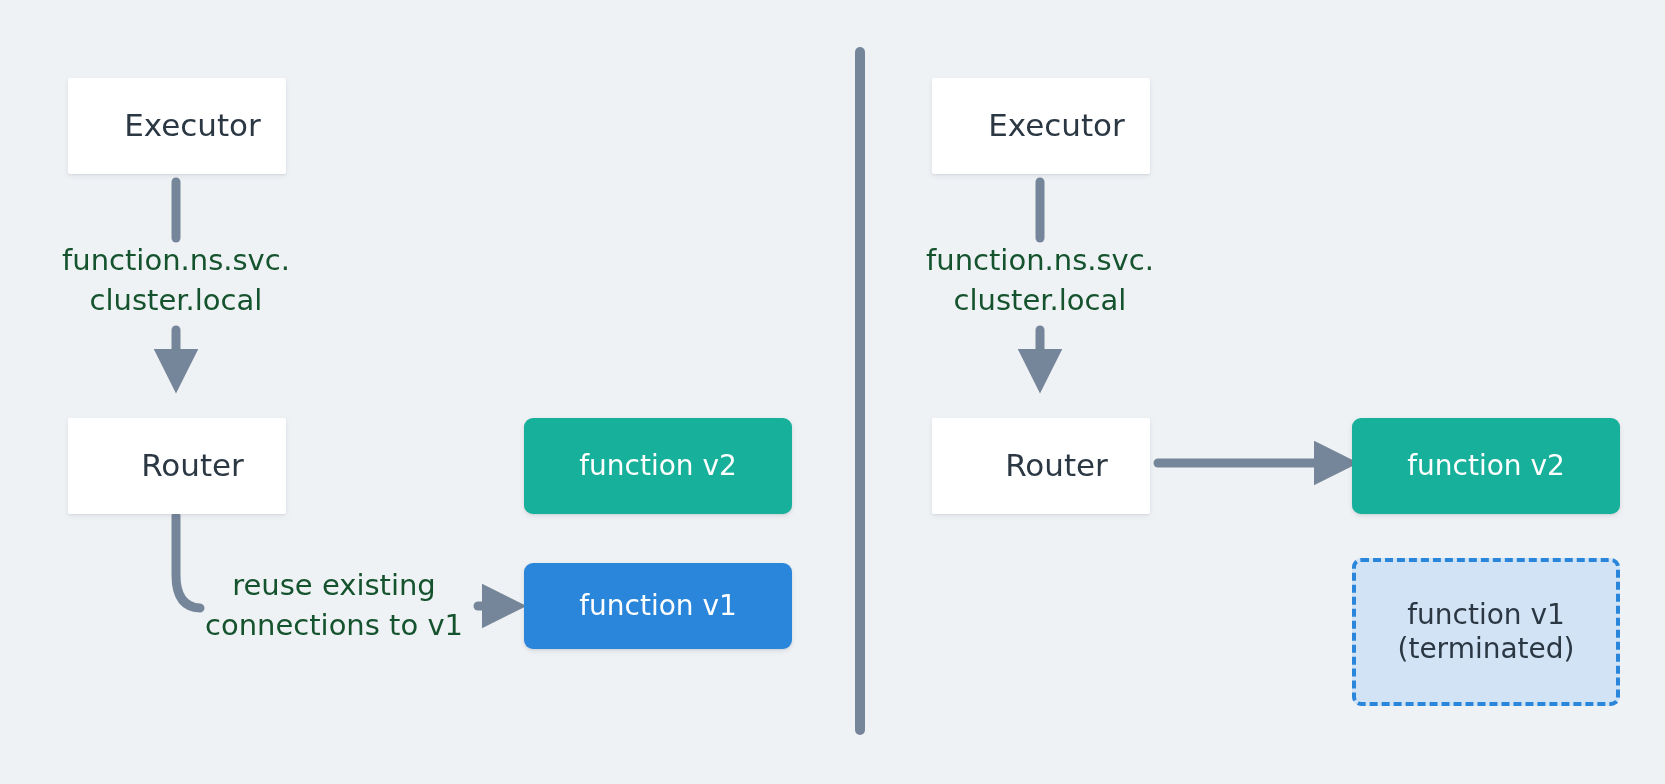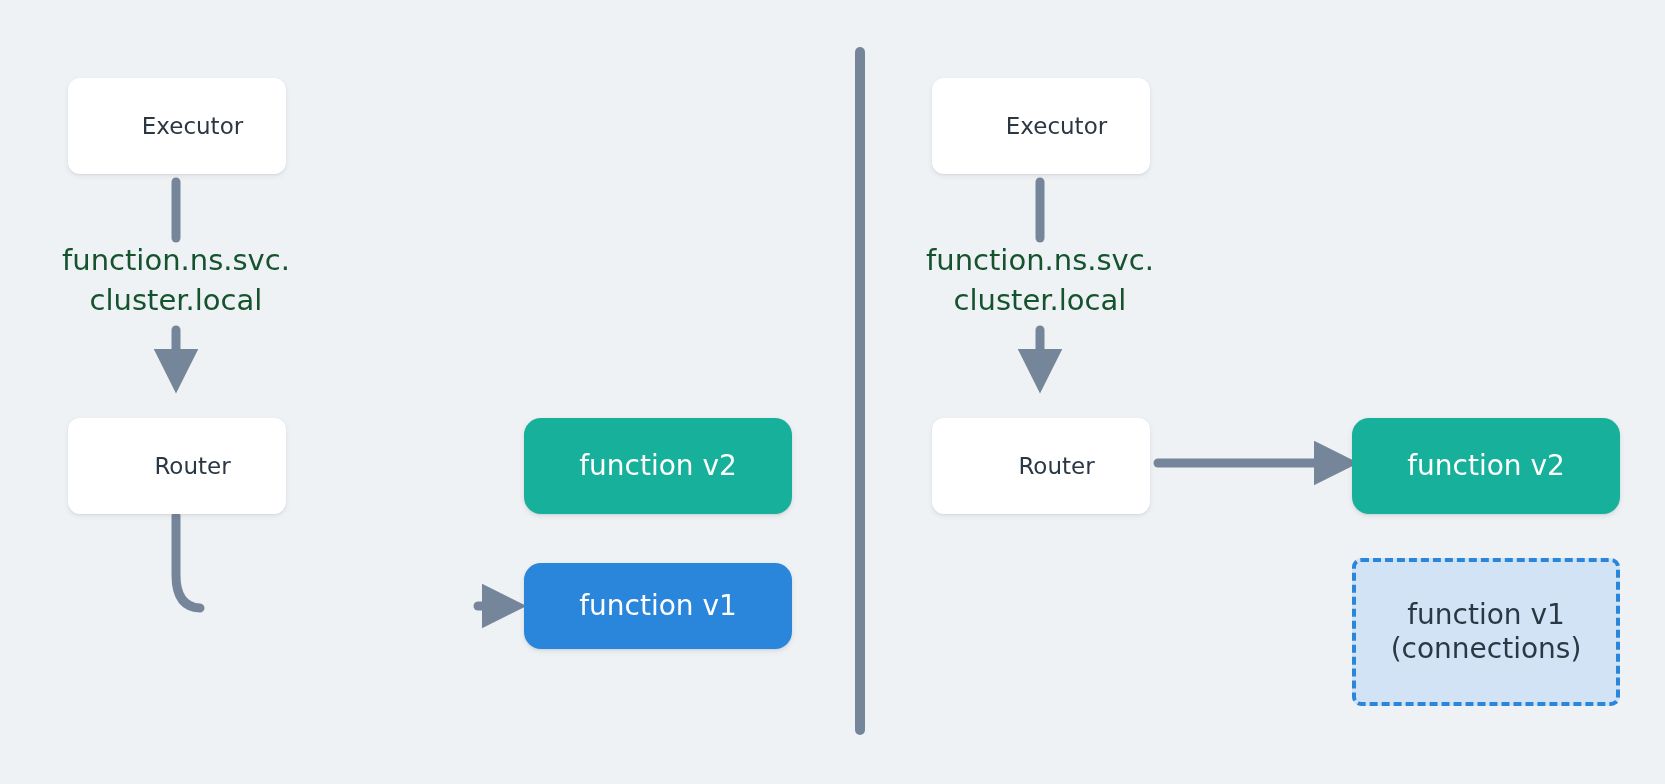--- a/index.html
+++ b/index.html
@@ -27,31 +27,31 @@
     display: flex;
     align-items: center;
     justify-content: center;
     text-align: center;
     line-height: 1.22;
   }
 
   
   .card {
     background: #ffffff;
-    border-radius: 12px;
+    border-radius: 2px;
     box-shadow: 0 2px 5px rgba(60,72,88,0.10), 0 1px 2px rgba(60,72,88,0.06);
     color: #2b3844;
-    font-size: 23px;
+    font-size: 31px;
     font-weight: 400;
     padding-left: 31px;
   }
 
   
   .chip {
-    border-radius: 17px;
+    border-radius: 9px;
     color: #ffffff;
     font-size: 28px;
     font-weight: 400;
     box-shadow: 0 2px 5px rgba(60,72,88,0.13), 0 1px 2px rgba(60,72,88,0.07);
   }
   .chip-green { background: #17b09a; }
   .chip-blue  { background: #2a86da; }
 
   
   .chip-terminated {
@@ -121,20 +121,22 @@
 cluster.local</div>
 
   <div class="node card" style="left:68px; top:418px; width:218px; height:96px;">
     <span>Router</span>
   </div>
 
   <div class="node chip chip-green" style="left:524px; top:418px; width:268px; height:96px;">
     <span>function v2</span>
   </div>
 
+  <div class="label" style="left:190px; top:565px; width:288px;">reuse existing
+connections to v1</div>
 
   <div class="node chip chip-blue" style="left:524px; top:563px; width:268px; height:86px;">
     <span>function v1</span>
   </div>
 
   <div class="node card" style="left:932px; top:78px; width:218px; height:96px;">
     <span>Executor</span>
   </div>
 
   <div class="label" style="left:890px; top:240px; width:300px;">function.ns.svc.
@@ -143,16 +145,16 @@
   <div class="node card" style="left:932px; top:418px; width:218px; height:96px;">
     <span>Router</span>
   </div>
 
   <div class="node chip chip-green" style="left:1352px; top:418px; width:268px; height:96px;">
     <span>function v2</span>
   </div>
 
   <div class="node chip-terminated" style="left:1352px; top:558px; width:268px; height:148px;">
     <span class="line1">function v1</span>
-    <span class="line2">(connections)</span>
+    <span class="line2">(terminated)</span>
   </div>
 
 </div>
 
 </body></html>

